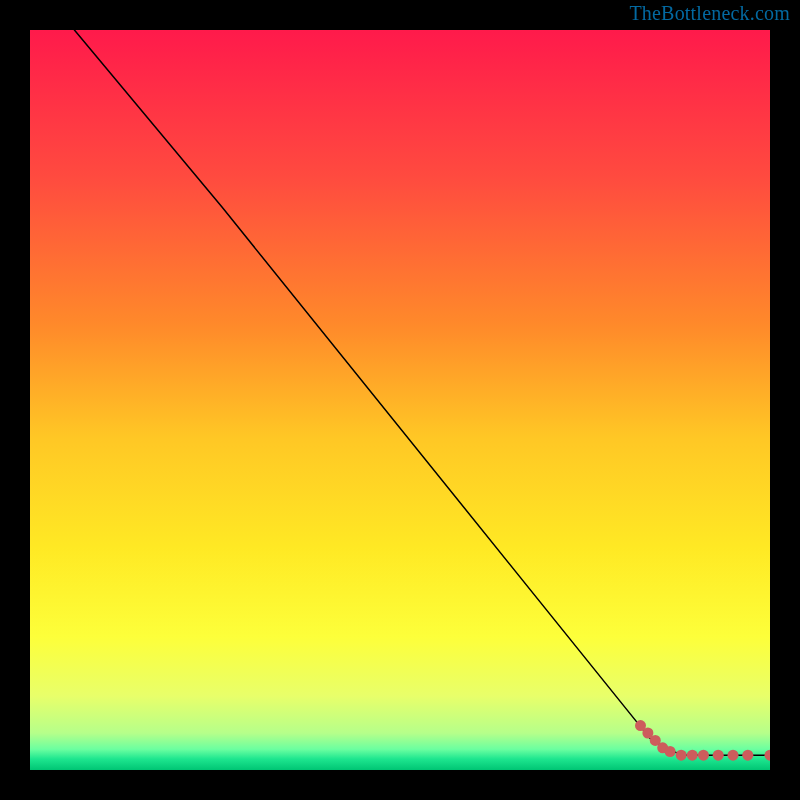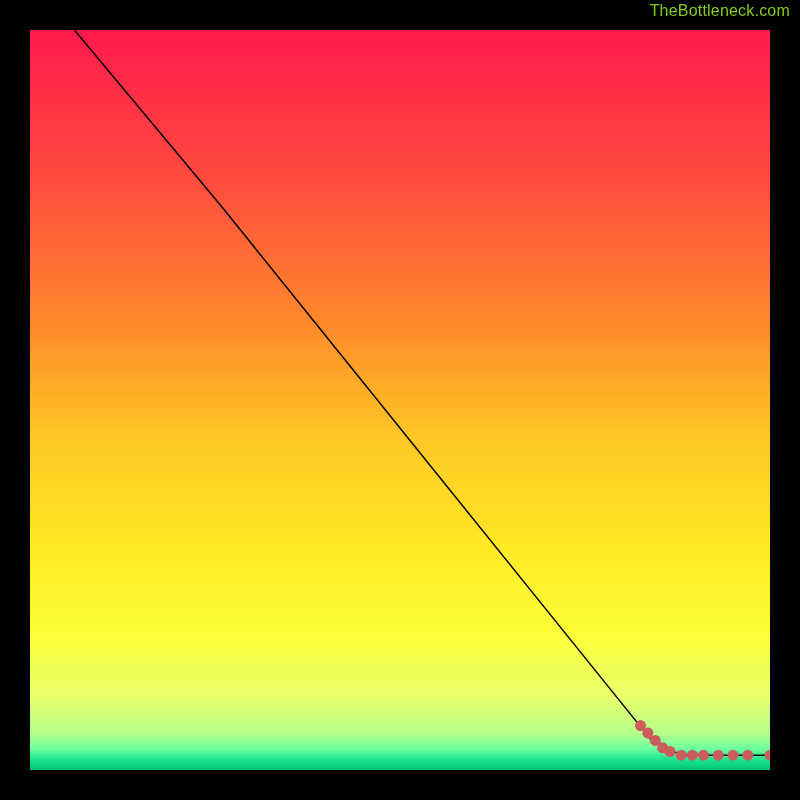--- a/index.html
+++ b/index.html
@@ -12,23 +12,23 @@
   }
   .stage {
     position: relative;
     width: 800px;
     height: 800px;
   }
   .watermark {
     position: absolute;
     top: 2px;
     right: 10px;
-    font-family: Liberation Sans, sans-serif;
-    font-size: 16px;
-    color: #84cc16;
+    font-family: Liberation Serif, serif;
+    font-size: 20px;
+    color: #0369a1;
     letter-spacing: 0.2px;
     z-index: 10;
   }
   .plot {
     position: absolute;
     left: 30px;
     top: 30px;
     width: 740px;
     height: 740px;
     overflow: hidden;

